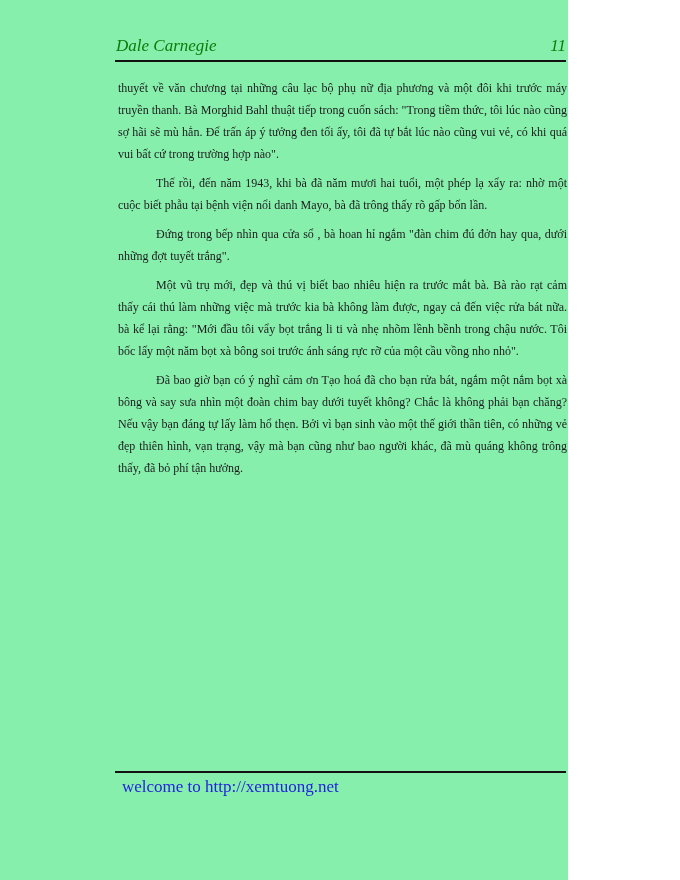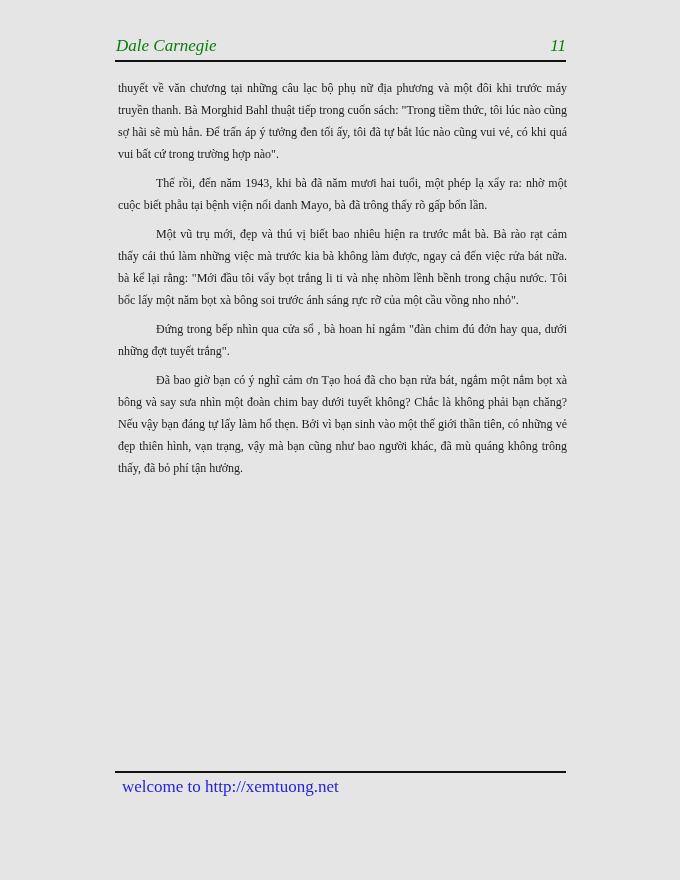--- a/index.html
+++ b/index.html
@@ -2,23 +2,23 @@
 <html><head>
 <meta charset="utf-8">
 <style>
   html, body {
     margin: 0;
     padding: 0;
     background: #ffffff;
   }
   .page {
     position: relative;
-    width: 680px;
+    width: 568px;
     height: 880px;
-    background: #e5e5e5;
+    background: #86efac;
     font-family: "Liberation Serif", "DejaVu Serif", serif;
     color: #1c1c1c;
     overflow: hidden;
   }
   .page-header {
     position: absolute;
     top: 36px;
     left: 116px;
     width: 450px;
     display: flex;
@@ -81,22 +81,22 @@
   <div class="page-header">
     <span>Dale Carnegie</span>
     <span>11</span>
   </div>
 
   <div class="header-rule"></div>
 
   <div class="body-text">
     <p class="no-indent">thuyết về văn chương tại những câu lạc bộ phụ nữ địa phương và một đôi khi trước máy truyền thanh. Bà Morghid Bahl thuật tiếp trong cuốn sách: "Trong tiềm thức, tôi lúc nào cũng sợ hãi sẽ mù hẳn. Để trấn áp ý tưởng đen tối ấy, tôi đã tự bắt lúc nào cũng vui vẻ, có khi quá vui bất cứ trong trường hợp nào".</p>
     <p>Thế rồi, đến năm 1943, khi bà đã năm mươi hai tuổi, một phép lạ xẩy ra: nhờ một cuộc biết phẫu tại bệnh viện nổi danh Mayo, bà đã trông thấy rõ gấp bốn lần.</p>
+    <p>Đứng trong bếp nhìn qua cửa sổ , bà hoan hỉ ngắm "đàn chim đú đởn hay qua, dưới những đợt tuyết trắng".</p>
     <p>Một vũ trụ mới, đẹp và thú vị biết bao nhiêu hiện ra trước mắt bà. Bà rào rạt cảm thấy cái thú làm những việc mà trước kia bà không làm được, ngay cả đến việc rửa bát nữa. bà kể lại rằng: "Mới đầu tôi vẩy bọt trắng li ti và nhẹ nhõm lềnh bềnh trong chậu nước. Tôi bốc lấy một năm bọt xà bông soi trước ánh sáng rực rỡ của một cầu vồng nho nhỏ".</p>
-    <p>Đứng trong bếp nhìn qua cửa sổ , bà hoan hỉ ngắm "đàn chim đú đởn hay qua, dưới những đợt tuyết trắng".</p>
     <p>Đã bao giờ bạn có ý nghĩ cảm ơn Tạo hoá đã cho bạn rửa bát, ngắm một nắm bọt xà bông và say sưa nhìn một đoàn chim bay dưới tuyết không? Chắc là không phải bạn chăng? Nếu vậy bạn đáng tự lấy làm hổ thẹn. Bởi vì bạn sinh vào một thế giới thần tiên, có những vẻ đẹp thiên hình, vạn trạng, vậy mà bạn cũng như bao người khác, đã mù quáng không trông thấy, đã bỏ phí tận hưởng.</p>
   </div>
 
   <div class="footer-rule"></div>
 
   <div class="page-footer">
     <a class="footer-link">welcome to http://xemtuong.net</a>
   </div>
 
 </div>

